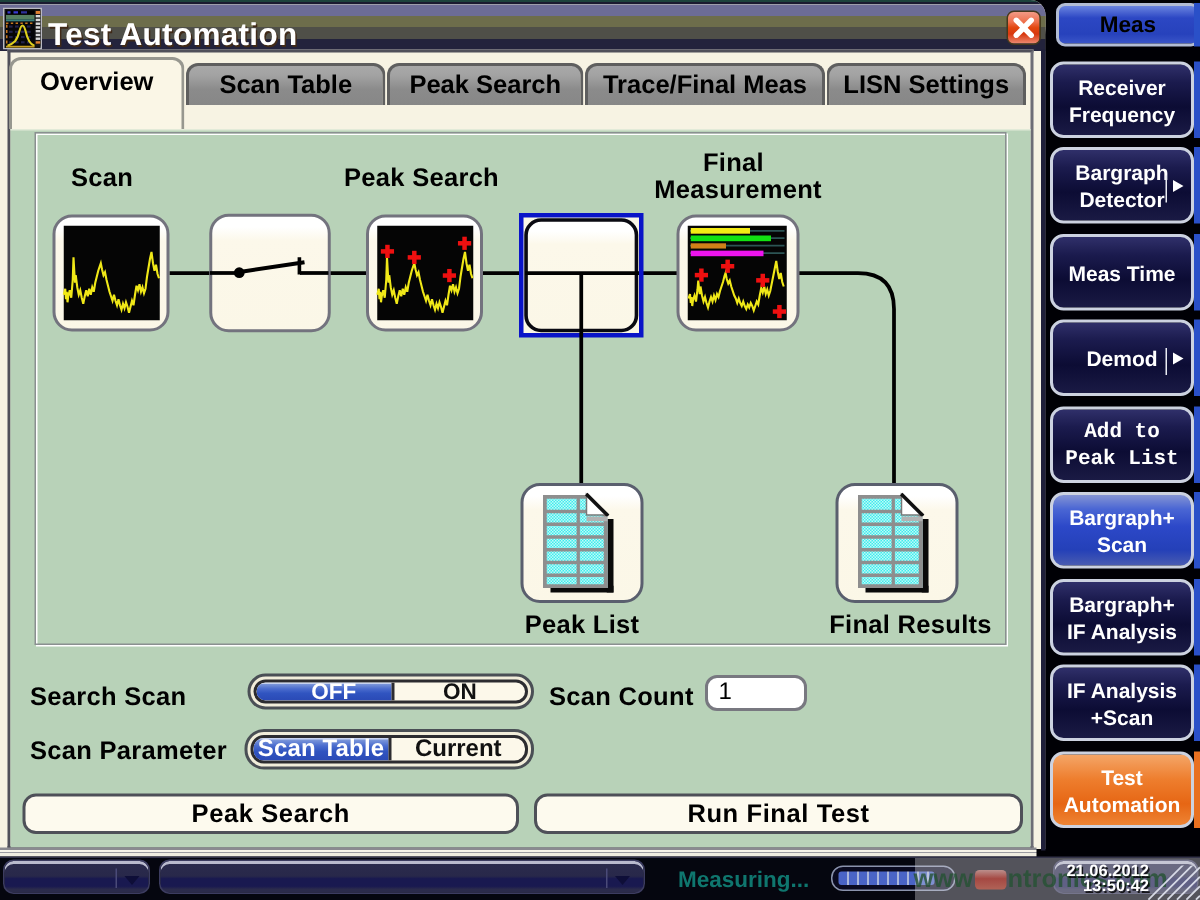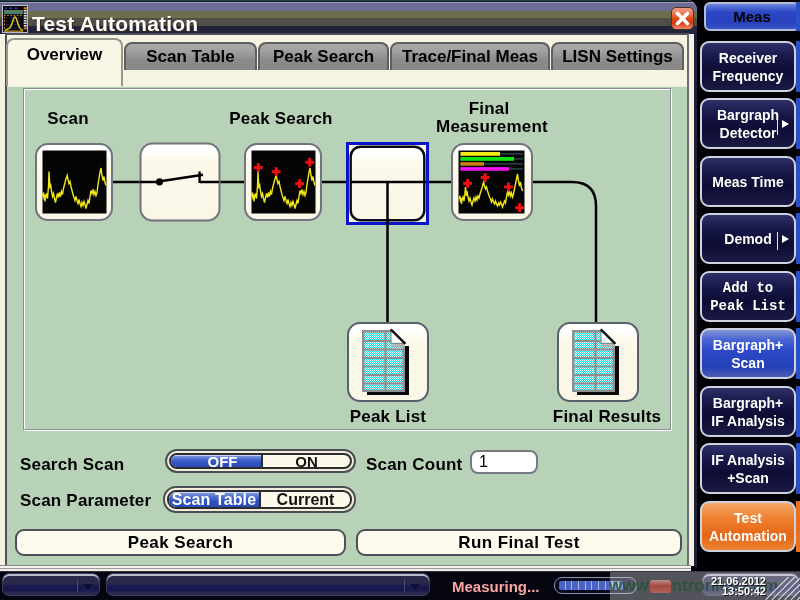--- a/index.html
+++ b/index.html
@@ -84,21 +84,21 @@
   .arr { position:absolute; right:5px; top:50%; transform:translateY(-50%); width:0; height:0;
     border-left:7px solid #fff; border-top:4.5px solid transparent; border-bottom:4.5px solid transparent; }
 
   
   #status { left:0; top:572px; width:800px; height:28px; background:#05060f; }
   .well { top:573px; height:23px; border-radius:7px; background:linear-gradient(180deg,#2b2b4d 0%,#28284a 48%,#191950 56%,#191950 80%,#2b2b4b 90%,#2b2b4b 100%); border:1px solid #3c3c60; box-shadow:inset 0 2px 0 rgba(210,212,228,0.85); }
   .wicon { top:578px; width:20px; height:16px; }
   .wicon:before { content:""; position:absolute; left:0; top:1px; width:1px; height:13px; background:#4a4a78; }
   .wicon:after { content:""; position:absolute; left:6px; top:6px; width:0; height:0;
     border-left:5px solid transparent; border-right:5px solid transparent; border-top:6px solid #0e0e38; }
-  #measuring { left:452px; top:578px; font-size:15px; font-weight:bold; color:#fca5a5;text-align:center; }
+  #measuring { left:452px; top:578px; font-size:15px; font-weight:bold; color:#0f766e;text-align:center; }
   #progress { left:554px; top:577px; width:83px; height:17px; border:1px solid #8a92ac; border-radius:8px;
     background:#0a0a20; }
   #progfill { position:absolute; left:3.5px; top:3px; width:64px; height:9px; border-radius:2px;
     background:repeating-linear-gradient(90deg,#4a64c6 0px,#4a64c6 5.6px,#aab6da 5.6px,#aab6da 6.7px); }
   #datetime { left:690px; top:577px; width:76px; text-align:right; font-size:11px; font-weight:bold;
     color:#fff; line-height:9.5px; z-index:45; text-shadow:1px 1px 0 rgba(0,0,0,0.8); }
 
   #watermark { left:609px; top:576px; font-size:17px; font-weight:bold; color:rgba(38,82,52,0.82);
     z-index:40; white-space:nowrap; }
   #wmlogo { display:inline-block; width:21px; height:13px; border-radius:3px; vertical-align:-2px;

